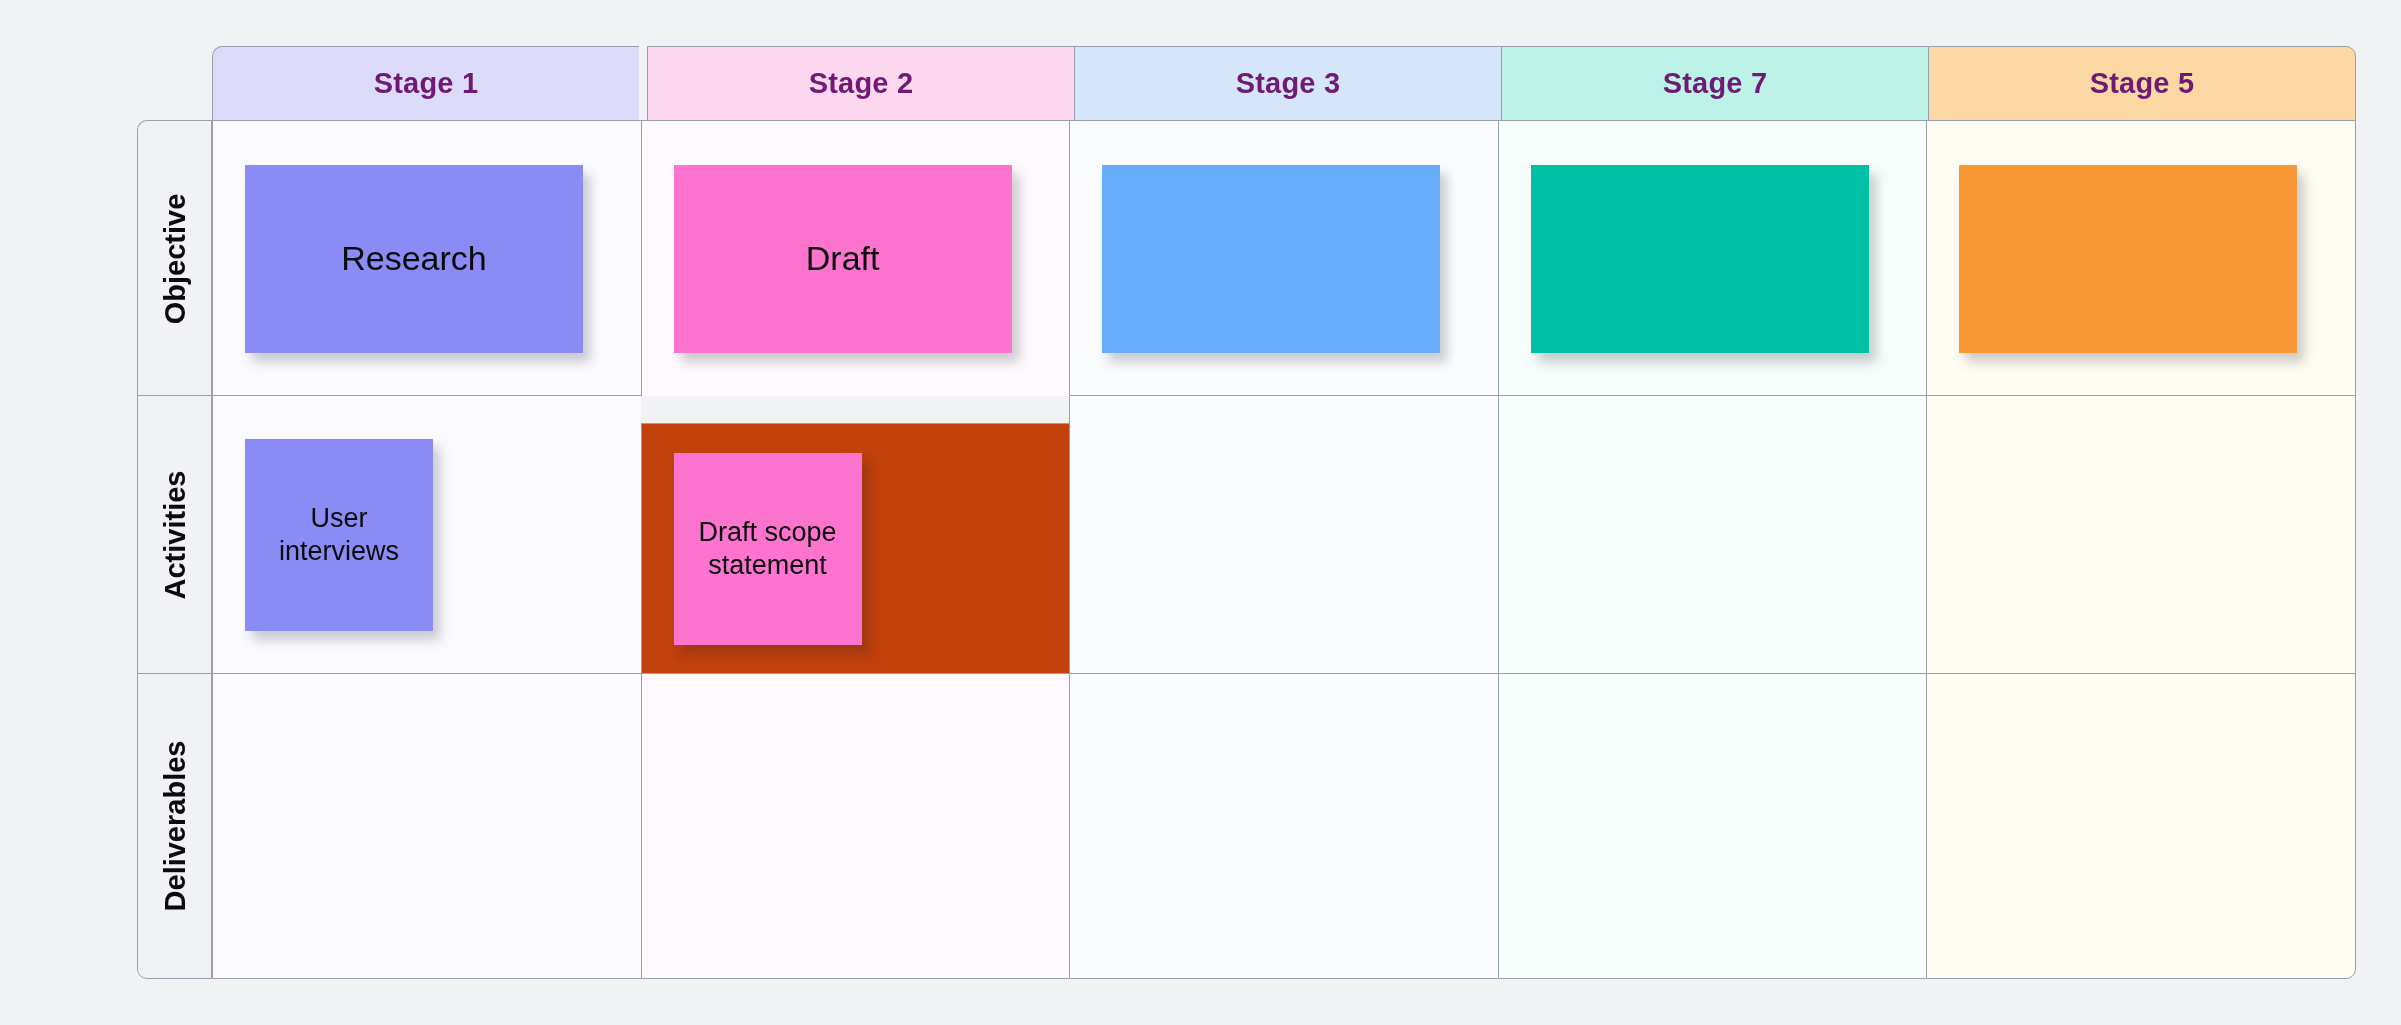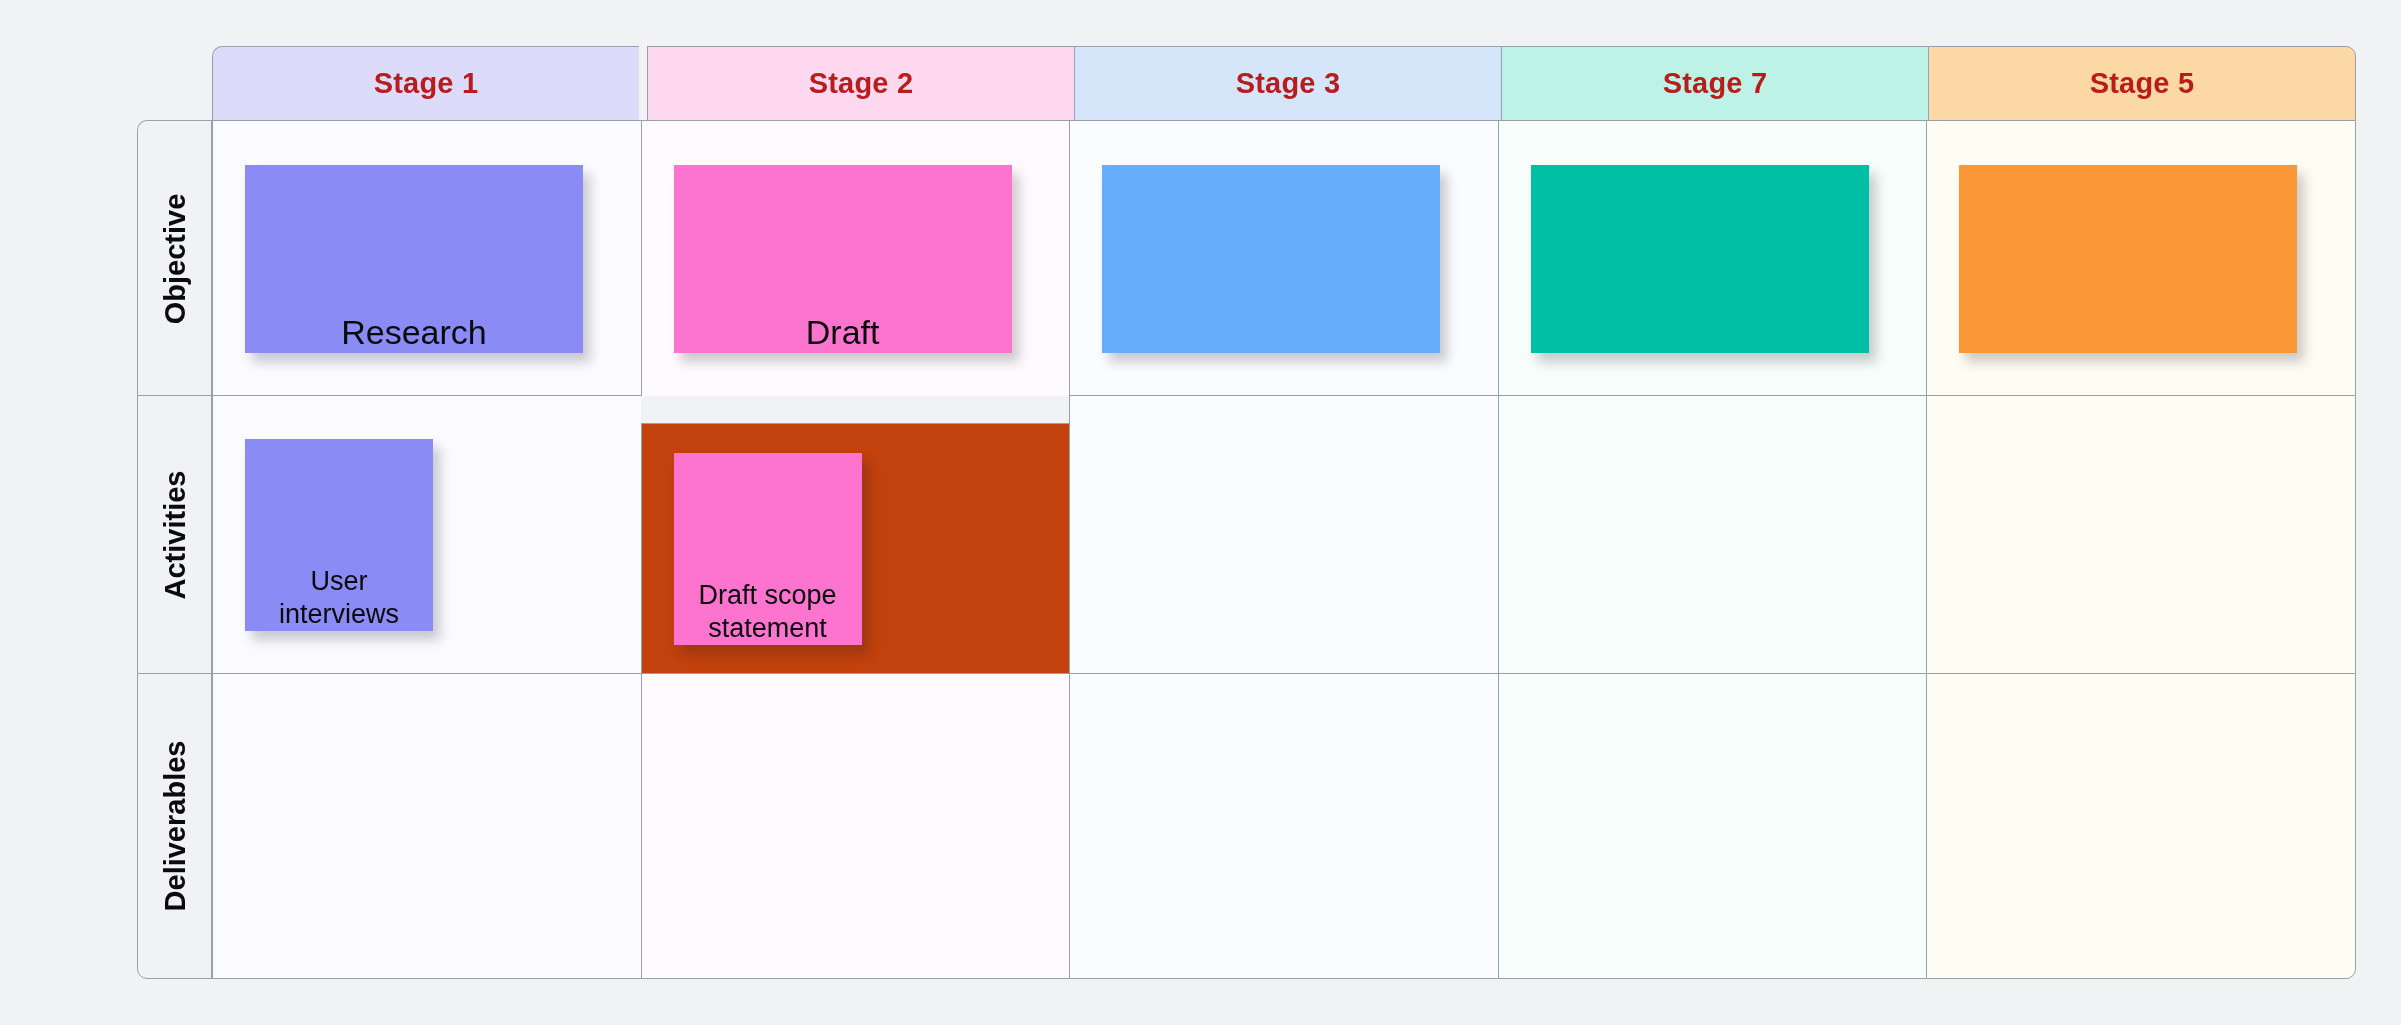--- a/index.html
+++ b/index.html
@@ -34,21 +34,21 @@
   .stage-head {
     flex: 1 1 0;
     border: 1px solid #98a0ae;
     border-right: none;
     box-sizing: border-box;
     display: flex;
     align-items: center;
     justify-content: center;
     font-size: 29px;
     font-weight: bold;
-    color: #b91c1c;
+    color: #701a75;
     letter-spacing: .2px;
   }
   .stage-head:last-child {
     border-right: 1px solid #98a0ae;
     border-top-right-radius: 10px;
   }
   .stage-head:first-child {
     border-top-left-radius: 10px;
   }
 
@@ -115,21 +115,21 @@
   }
   .cell:last-child { border-right: 1px solid #98a0ae; }
   .grid-row.r2 .cell { border-bottom: 1px solid #98a0ae; }
   .grid-row.r2 .cell:last-child { border-bottom-right-radius: 10px; }
 
   
   .note {
     position: relative;
     box-sizing: border-box;
     display: flex;
-    align-items: flex-end;
+    align-items: center;
     justify-content: center;
     text-align: center;
     color: #0b0b0d;
     box-shadow: 7px 9px 11px rgba(24,28,40,.22);
   }
   .note.wide {
     width: 338px;
     height: 188px;
     font-size: 34px;
     line-height: 1.15;

